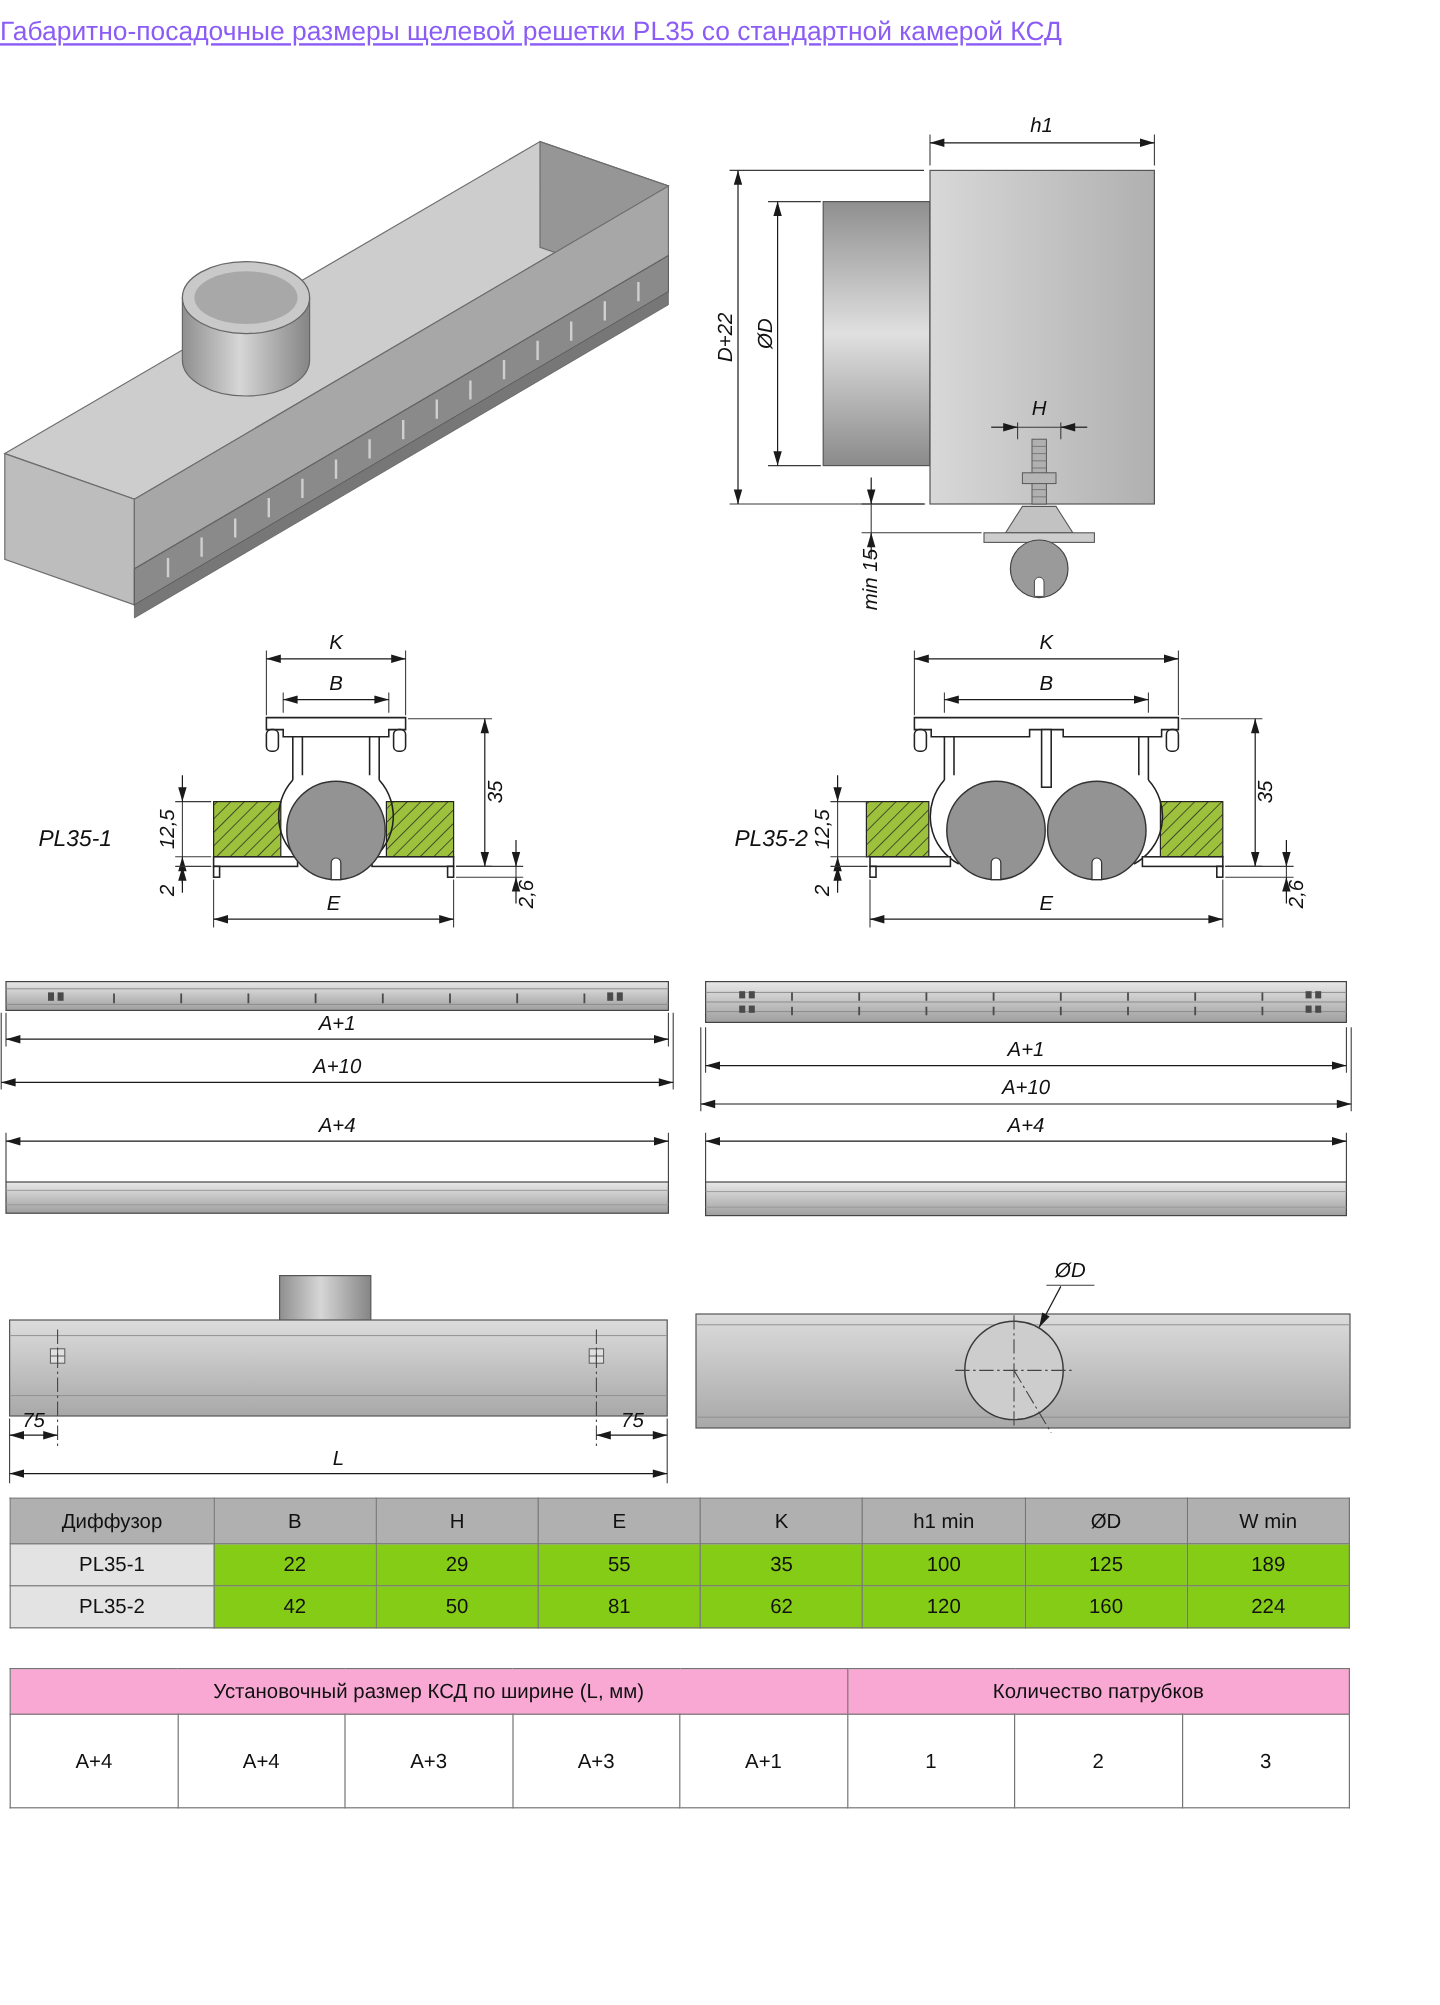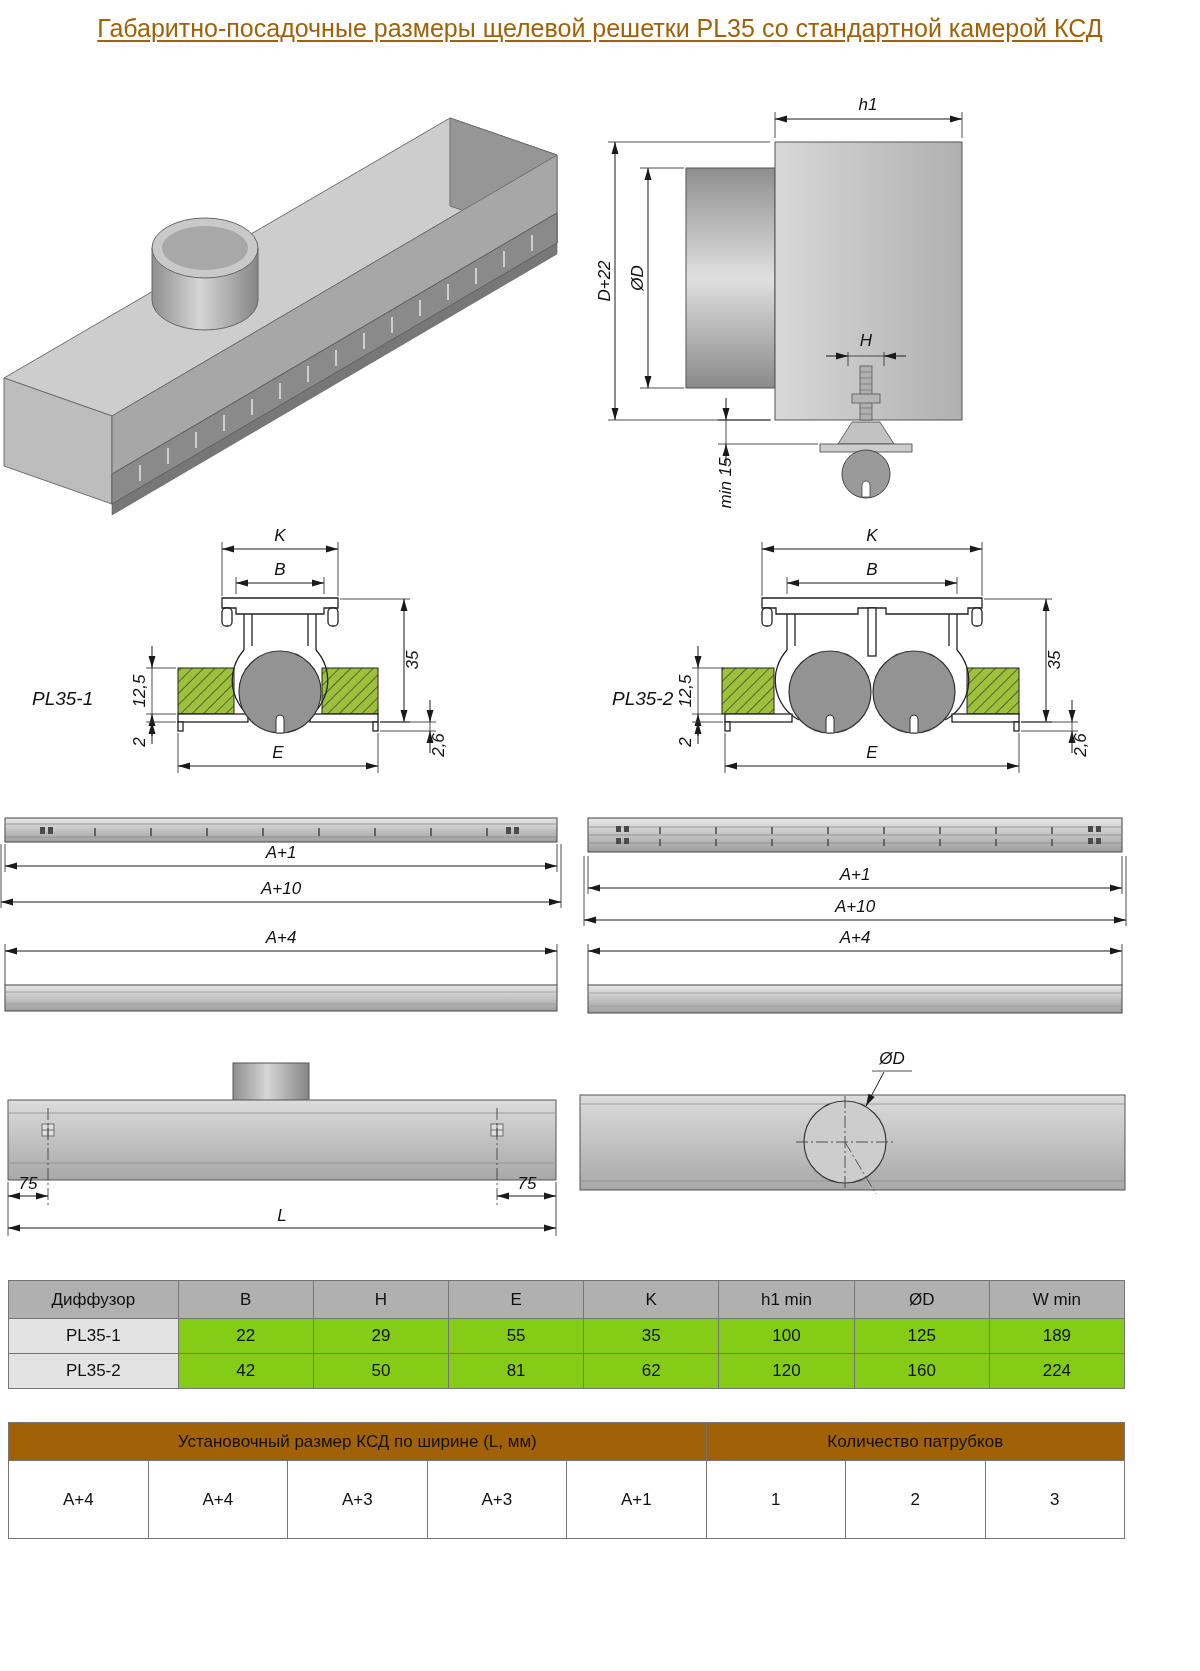--- a/index.html
+++ b/index.html
@@ -1,42 +1,42 @@
 <!DOCTYPE html>
 <html><head>
 <meta charset="utf-8">
 <style>
   * { margin:0; padding:0; box-sizing:border-box; }
   body { background:#fff; font-family:"Liberation Sans", sans-serif; }
   .page { position:relative; width:1200px; height:1671px; background:#fff; overflow:hidden; }
-  .title { position:absolute; top:10px; left:0; width:100%; text-align:center;
-           font-size:25px; color:#a16207; line-height:1.45; }
+  .title { position:absolute; top:10px; left:0; width:100%; text-align:left;
+           font-size:22px; color:#8b5cf6; line-height:1.45; }
   .title .t { text-decoration:underline; text-underline-offset:3px; }
   .drawings { position:absolute; left:0; top:0; }
   svg text { font-family:"Liberation Sans", sans-serif; }
   .dt { font-style:italic; font-size:17px; fill:#111; }
   .mid { text-anchor:middle; }
   .seclbl { font-style:italic; font-size:19px; fill:#111; }
   .dl  { stroke:#1a1a1a; stroke-width:1; fill:none; marker-start:url(#arr); marker-end:url(#arr); }
   .de  { stroke:#1a1a1a; stroke-width:1; fill:none; marker-end:url(#arr); }
   .ext { stroke:#3a3a3a; stroke-width:0.9; fill:none; }
   .out { stroke:#222; stroke-width:1.3; fill:#fff; }
   .outl{ stroke:#222; stroke-width:1.3; fill:none; }
   .cl  { stroke:#444; stroke-width:0.9; fill:none; stroke-dasharray:12 3 2 3; }
   .tblwrap { position:absolute; left:8px; width:1117px; }
   .t1 { top:1248px; }
   .t2 { top:1390px; }
-  .tblwrap table { width:100%; border-collapse:collapse; table-layout:fixed; font-size:17px; color:#111;margin-top:32px; }
+  .tblwrap table { width:100%; border-collapse:collapse; table-layout:fixed; font-size:17px; color:#111; }
   .tblwrap td, .tblwrap th { border:1px solid #757575; text-align:center; vertical-align:middle;
                              font-weight:normal; padding:4px 6px; }
   .cw0 { width:15.2%; } .cw { width:12.114%; } .cw8 { width:12.5%; }
   .t1 th { background:#b0b0b0; height:38px; }
   .t1 td { height:35px; background:#84cc16; }
   .t1 td.rowhead { background:#e3e3e3; }
-  .t2 .hdr td { background:#a16207; height:38px; }
+  .t2 .hdr td { background:#f9a8d4; height:38px; }
   .t2 .sub td { background:#d8d8d8; height:36px; }
   .t2 .lbls td { height:94px; background:#fff; white-space:pre-line; }
   .t2 .vals td { height:78px; background:#fff; }
 </style>
 </head>
 <body>
 
 <div class="page">
 
   <div class="title">

